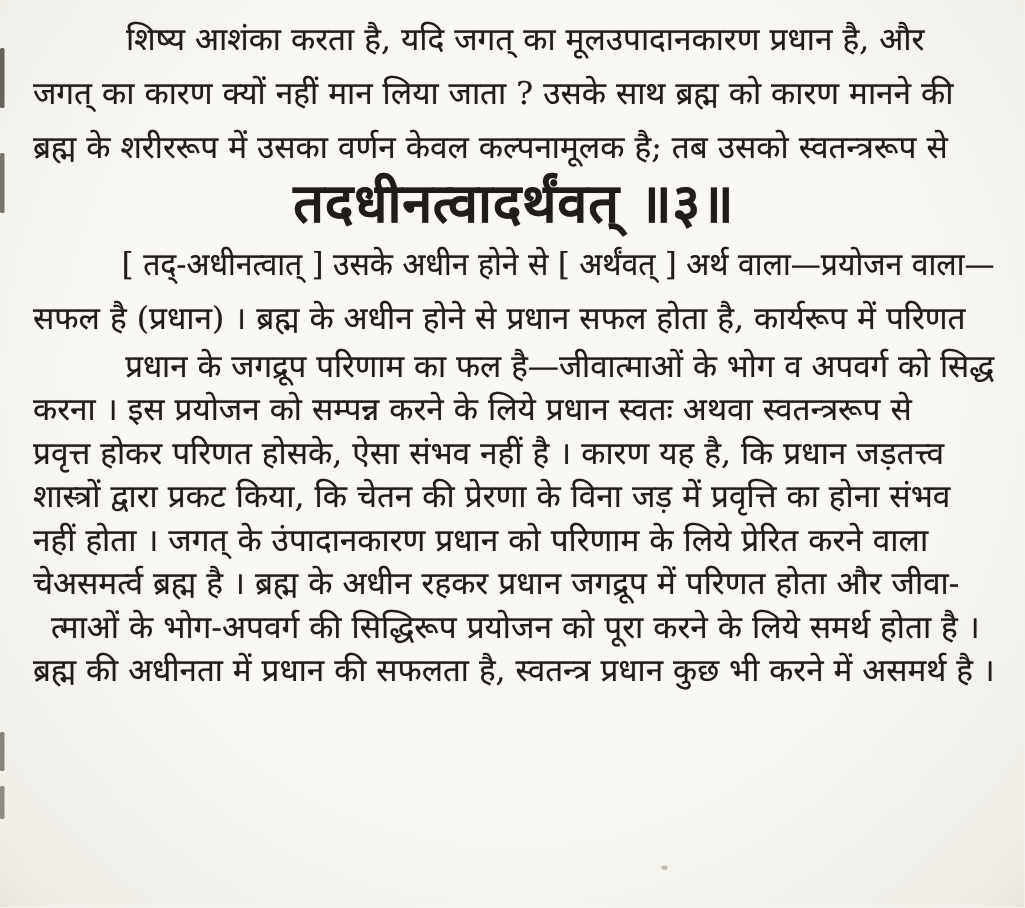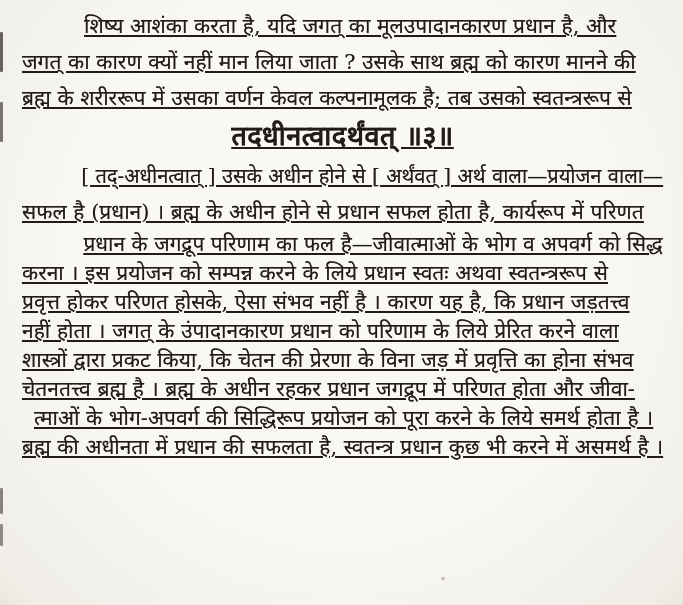--- a/index.html
+++ b/index.html
@@ -15,21 +15,20 @@
   .page {
     position: relative;
     width: 683px;
     height: 605px;
     box-sizing: border-box;
     padding: 8px 20px 0 22px;
     background: radial-gradient(ellipse at 50% 42%, #f9f8f4 55%, #efede6 95%, #e9e6de 100%);
     color: var(--ink, #211c17);
     font-family: "DejaVu Serif", "DejaVu Sans", serif;
     text-shadow: 0 0 0.5px rgba(33, 28, 23, 0.55);
-    text-decoration: underline;
   }
   .para { margin: 0; padding: 0; }
   .line {
     width: 100%;
     white-space: nowrap;
     text-align: left;
   }
   .p1 .line, .p2 .line {
     font-size: 21px;
     height: 36px;
@@ -39,21 +38,21 @@
     font-size: 21px;
     height: 29px;
     line-height: 29px;
   }
   .indent { text-indent: 62px; }
   .sutra {
     margin: 3px 0 5px 0;
     height: 34px;
     line-height: 34px;
     text-align: center;
-    font-size: 27px;
+    font-size: 36px;
     font-weight: 700;
     letter-spacing: 0.5px;
   }
   
   .edge-mark {
     position: absolute;
     left: 0;
     background: #4d4942;
     width: 3px;
     border-radius: 1px;
@@ -93,20 +92,20 @@
 
   <div class="para p2">
     <div class="line fill indent" style="transform-origin: left center; transform: scaleX(0.955291);">[ तद्-अधीनत्वात् ] उसके अधीन होने से [ अर्थंवत् ] अर्थ वाला—प्रयोजन वाला—</div>
     <div class="line fill" style="word-spacing: 0px;">सफल है (प्रधान) । ब्रह्म के अधीन होने से प्रधान सफल होता है, कार्यरूप में परिणत</div>
   </div>
 
   <div class="para p3">
     <div class="line fill indent" style="transform-origin: left center; transform: scaleX(0.990726);">प्रधान के जगद्रूप परिणाम का फल है—जीवात्माओं के भोग व अपवर्ग को सिद्ध</div>
     <div class="line fill" style="word-spacing: 0px;">करना । इस प्रयोजन को सम्पन्न करने के लिये प्रधान स्वतः अथवा स्वतन्त्ररूप से</div>
     <div class="line fill" style="word-spacing: 0px;">प्रवृत्त होकर परिणत होसके, ऐसा संभव नहीं है । कारण यह है, कि प्रधान जड़तत्त्व</div>
+    <div class="line fill" style="word-spacing: 0px;">शास्त्रों द्वारा प्रकट किया, कि चेतन की प्रेरणा के विना जड़ में प्रवृत्ति का होना संभव</div>
     <div class="line fill" style="word-spacing: 0px;">नहीं होता ।  जगत् के उंपादानकारण प्रधान को परिणाम के लिये प्रेरित करने वाला</div>
-    <div class="line fill" style="word-spacing: 0px;">शास्त्रों द्वारा प्रकट किया, कि चेतन की प्रेरणा के विना जड़ में प्रवृत्ति का होना संभव</div>
-    <div class="line fill" style="word-spacing: 0px;">चेतनतत्त्व ब्रह्म है । ब्रह्म के अधीन रहकर प्रधान जगद्रूप में परिणत होता और जीवा-</div>
+    <div class="line fill" style="word-spacing: 0px;">चेअसमर्त्व ब्रह्म है । ब्रह्म के अधीन रहकर प्रधान जगद्रूप में परिणत होता और जीवा-</div>
     <div class="line fill" style="word-spacing: 0px; margin-left: 12px;">त्माओं के भोग-अपवर्ग की सिद्धिरूप प्रयोजन को पूरा करने के लिये समर्थ होता है ।</div>
     <div class="line fill" style="transform-origin: left center; transform: scaleX(0.995342);">ब्रह्म की अधीनता में प्रधान की सफलता है, स्वतन्त्र प्रधान कुछ भी करने में असमर्थ है ।</div>
   </div>
 
 </div>
 
 </body></html>

